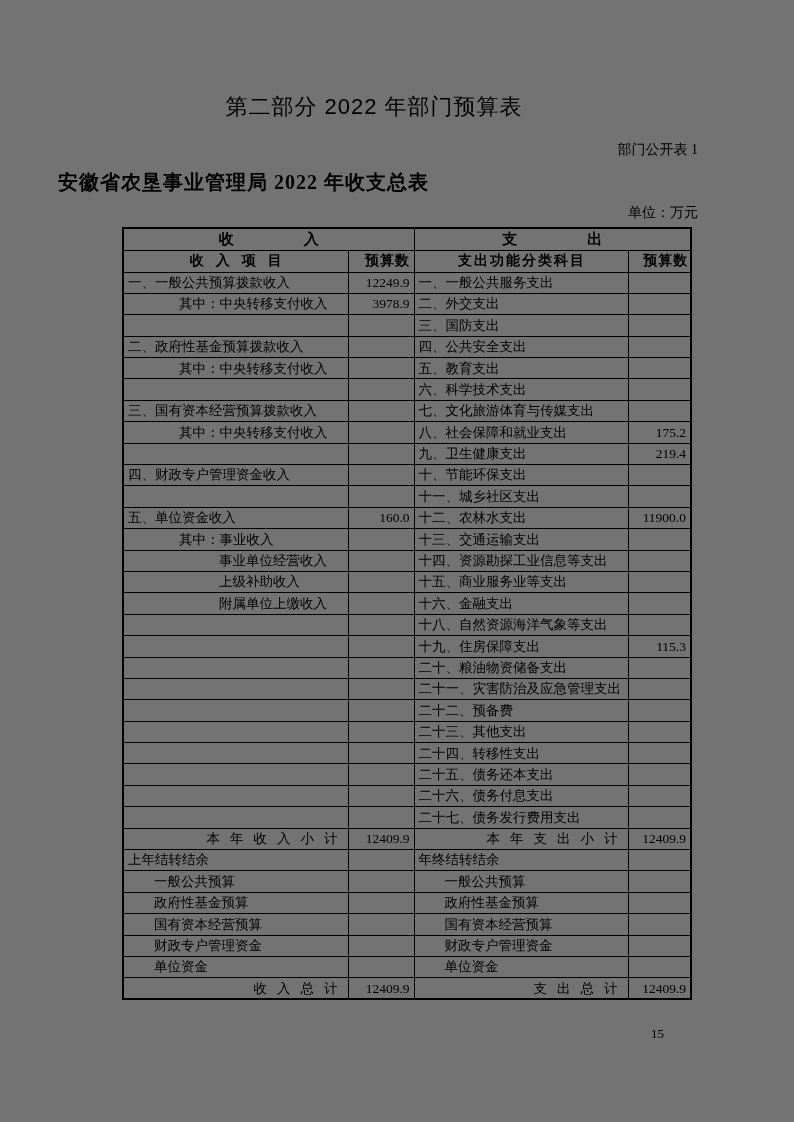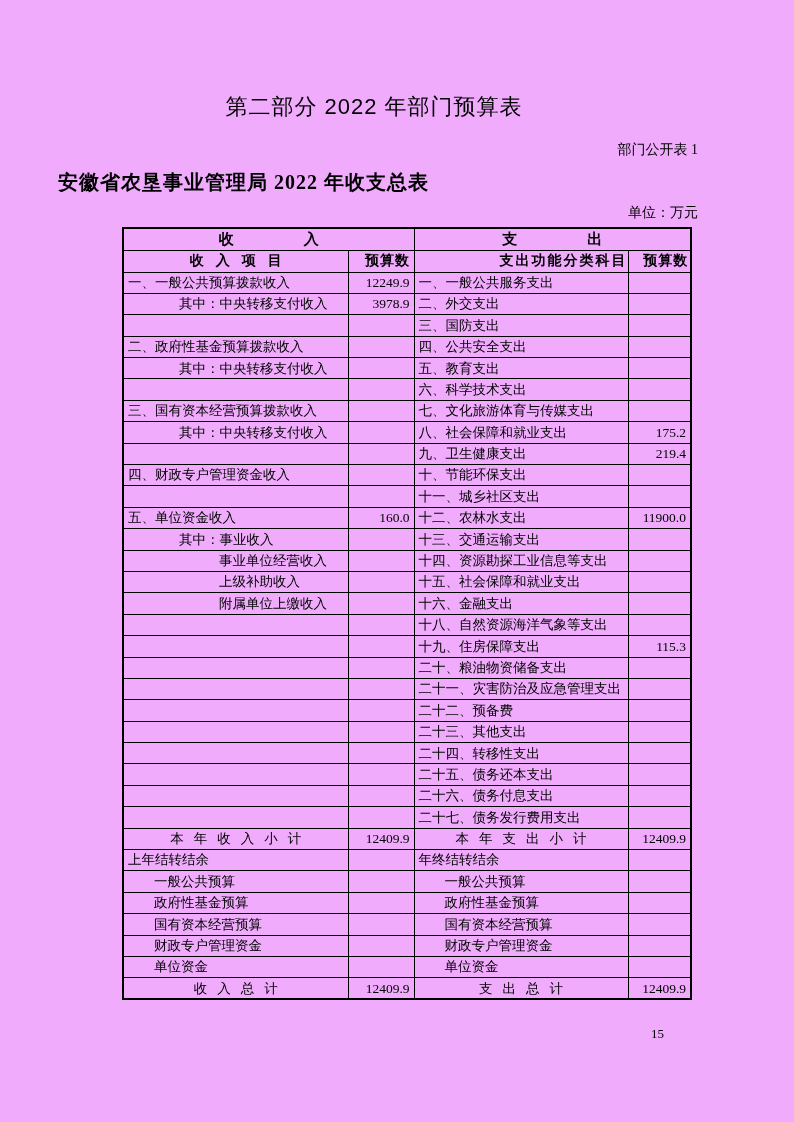--- a/index.html
+++ b/index.html
@@ -2,21 +2,21 @@
 <html><head>
 <meta charset="utf-8">
 <style>
   * { margin:0; padding:0; box-sizing:border-box; }
   html,body { background:#ffffff; }
   body {
     width:794px; height:1122px; position:relative;
     font-family:"Liberation Serif","DejaVu Serif",serif;
     color:#000000; overflow:hidden;
   }
-  .page { position:absolute; inset:0; background:#f0abfc; }
+  .page { position:absolute; inset:0; background:#737373; }
 
   .section-title {
     position:absolute; top:92px; left:58px; width:632px;
     text-align:center; font-size:22px; font-weight:500; letter-spacing:1px;
     font-family:"Liberation Sans","DejaVu Sans",sans-serif;
   }
   .table-label {
     position:absolute; top:141px; right:96px;
     font-size:14px;
   }
@@ -42,30 +42,30 @@
   }
   .budget-table thead tr { height:22px; }
   .budget-table tbody tr { height:21.4px; }
 
   th.group-hdr {
     font-size:15px; font-weight:bold; text-align:center;
     letter-spacing:70px; text-indent:70px;margin-left:36px;
   }
   th.col-hdr { font-size:14px; font-weight:bold; text-align:center; }
   th.col-hdr.sp12 { letter-spacing:12px; text-indent:12px;margin-left:41px; }
-  th.col-hdr.sp2  { letter-spacing:2px;  text-indent:2px;text-align:right; }
+  th.col-hdr.sp2  { letter-spacing:2px;  text-indent:2px; }
   th.col-hdr.sp1  { letter-spacing:1px;  text-indent:1px;padding-left:12px; }
 
   td.item { text-align:left; }
   td.item.ind0 { padding-left:4px; }
   td.item.ind1 { padding-left:55px; }
   td.item.ind2 { padding-left:95px; }
   td.item.ind3 { padding-left:30px; }
   td.item.center-spread {
-    text-align:center; padding-left:0;
+    text-align:right; padding-left:0;
     letter-spacing:10px; text-indent:10px;
   }
   td.val { text-align:right; padding-right:4px; }
 
   .page-number {
     position:absolute; top:1026px; right:130px;
     font-size:13px;
   }
 </style>
 </head>
@@ -181,21 +181,21 @@
         </tr>
         <tr>
           <td class="item ind2">事业单位经营收入</td>
           <td class="val"></td>
           <td class="item ind0">十四、资源勘探工业信息等支出</td>
           <td class="val"></td>
         </tr>
         <tr>
           <td class="item ind2">上级补助收入</td>
           <td class="val"></td>
-          <td class="item ind0">十五、社会保障和就业支出</td>
+          <td class="item ind0">十五、商业服务业等支出</td>
           <td class="val"></td>
         </tr>
         <tr>
           <td class="item ind2">附属单位上缴收入</td>
           <td class="val"></td>
           <td class="item ind0">十六、金融支出</td>
           <td class="val"></td>
         </tr>
         <tr>
           <td class="item ind0"></td>

